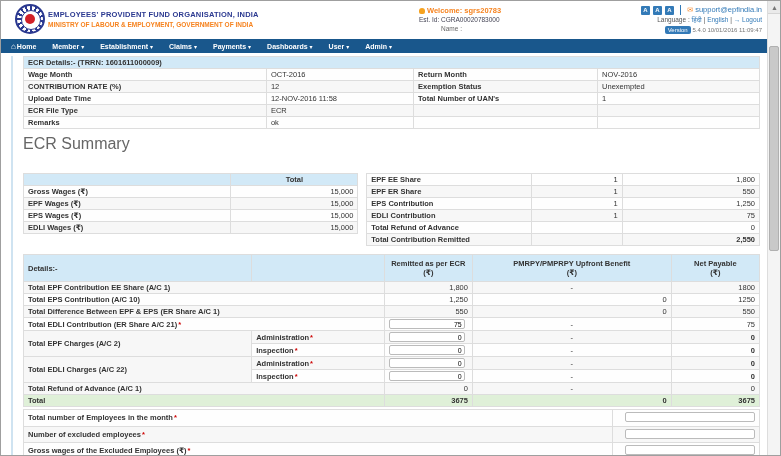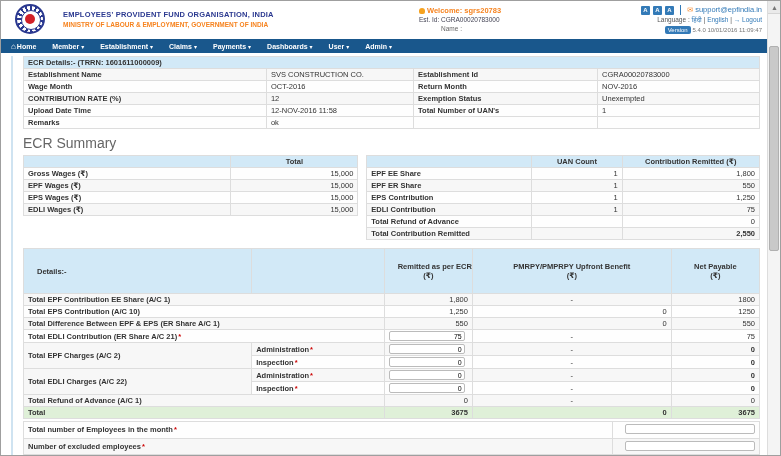--- a/index.html
+++ b/index.html
@@ -7,21 +7,21 @@
   body { font-family:"Liberation Sans","DejaVu Sans",sans-serif; font-size:7.5px; color:#333; background:#fff; overflow:hidden; }
   .page { position:relative; width:781px; height:456px; border:1px solid #9f9f9f; background:#fff; overflow:hidden; }
 
   
   .vscroll { position:absolute; top:0; right:0; width:13px; height:100%; background:#f4f4f4; border-left:1px solid #ddd; z-index:50; }
   .vscroll .arrow { display:block; width:13px; height:13px; text-align:center; line-height:13px; font-size:7px; color:#777; background:#eaeaea; border-bottom:1px solid #d5d5d5; cursor:pointer; }
   .vscroll .thumb { position:absolute; top:45px; left:1px; width:10px; height:205px; background:#c9c9c9; border:1px solid #b0b0b0; border-radius:2px; cursor:pointer; }
 
   
   .topbar { position:relative; height:38px; background:#fff; padding-right:14px; }
-  .brand { position:absolute; left:14px; top:3px; display:flex; align-items:center; gap:18px; }
+  .brand { position:absolute; left:14px; top:3px; display:flex; align-items:center; gap:3px; }
   .logo { width:30px; height:30px; border-radius:50%; border:2px solid #2b3990; position:relative; background:repeating-conic-gradient(#2b3990 0deg 10deg, #ffffff 10deg 24deg); }
   .logo::before { content:""; position:absolute; left:4px; top:4px; width:18px; height:18px; border-radius:50%; background:#fff; border:1px solid #2b3990; }
   .logo::after { content:""; position:absolute; left:8px; top:8px; width:10px; height:10px; border-radius:50%; background:#d22027; }
   .org-t1 { color:#2b3990; font-weight:bold; font-size:7.5px; letter-spacing:.2px; }
   .org-t2 { color:#f6831f; font-weight:bold; font-size:6.5px; margin-top:2px; }
   .welcome-block { position:absolute; left:418px; top:5px; line-height:9px; }
   .welcome-line { color:#f6831f; font-weight:bold; }
   .user-icon { display:inline-block; width:6px; height:6px; background:#f6a21f; border-radius:50% 50% 2px 2px; margin-right:2px; vertical-align:-1px; }
   .estid-line { color:#445; font-size:6.5px; }
   .name-line { color:#666; font-size:6.5px; margin-left:22px; }
@@ -45,29 +45,29 @@
   table { width:100%; border-collapse:collapse; table-layout:fixed; }
   td,th { border:1px solid #ddd; padding:1px 4px; font-size:7.5px; overflow:hidden; white-space:nowrap; }
   .sec-head td { background:#d2e9f7; font-weight:bold; color:#333; }
   tr.r-odd td { background:#f7f7f7; }
   tr.r-even td { background:#fefefe; }
   .lbl { font-weight:bold; }
   .num { text-align:right;margin-top:48px; }
   .ctr { text-align:center; }
   .req { color:#c00; font-weight:bold; margin-left:1px; }
 
-  .summary-title { font-size:14px; color:#666; margin:6px 0 4px 0; font-weight:normal; }
+  .summary-title { font-size:16px; color:#666; margin:6px 0 20px 0; font-weight:normal; }
   .summary-flex { display:flex; gap:8px; align-items:flex-start; }
   .summary-flex .t-left { width:46%; }
   .summary-flex .t-right { width:54%; }
   .hdr-blue td { background:#d2e9f7; font-weight:bold; text-align:center; }
   .bold td { font-weight:bold; }
 
   .details-tbl { margin-top:8px; }
-  .details-tbl .colhead td { background:#d2e9f7; font-weight:bold; text-align:center; line-height:9px; padding:13px; }
+  .details-tbl .colhead td { background:#d2e9f7; font-weight:bold; text-align:center; line-height:9px; padding:4px; }
   .details-tbl .colhead .dt-title { text-align:left; }
   .cell-input { width:96%; height:10px; font-size:7px; text-align:right; border:1px solid #bbb; border-radius:2px; padding-right:2px; background:#fff; }
   .total-row td { background:#dff0d8; font-weight:bold; }
 
   .employer-tbl { margin-top:2px; }
   .emp-input { width:130px; height:10px; border:1px solid #bbb; border-radius:2px; background:#fff; }
   .emp-cell { text-align:right; padding:2px 4px; }
 </style>
 </head>
 <body>
@@ -134,43 +134,43 @@
       <colgroup>
           <col style="width:33%">
           <col style="width:20%">
           <col style="width:25%">
           <col style="width:22%">
         </colgroup>
       <tbody>
           <tr class="sec-head">
             <td colspan="4">ECR Details:- (TRRN: 1601611000009)</td>
           </tr>
-      <tr class="r-odd">
-        <td class="lbl">Establishment Name</td>
-            <td>SVS CONSTRUCTION CO.</td>
-        <td class="lbl">Establishment Id</td>
-            <td>CGRA00020783000</td>
-      </tr>
       <tr class="r-even">
         <td class="lbl">Wage Month</td>
             <td>OCT-2016</td>
         <td class="lbl">Return Month</td>
             <td>NOV-2016</td>
       </tr>
       <tr class="r-odd">
         <td class="lbl">CONTRIBUTION RATE (%)</td>
             <td>12</td>
         <td class="lbl">Exemption Status</td>
             <td>Unexempted</td>
       </tr>
       <tr class="r-even">
         <td class="lbl">Upload Date Time</td>
             <td>12-NOV-2016 11:58</td>
         <td class="lbl">Total Number of UAN's</td>
             <td>1</td>
+      </tr>
+      <tr class="r-odd">
+        <td class="lbl">ECR File Type</td>
+            <td>ECR</td>
+        <td></td>
+            <td></td>
       </tr>
       <tr class="r-even">
         <td class="lbl">Remarks</td>
             <td>ok</td>
         <td></td>
             <td></td>
       </tr>
     </tbody>
       </table>
 
@@ -207,25 +207,20 @@
       </tbody>
         </table>
 
       <table class="t-right">
         <colgroup>
             <col style="width:42%">
             <col style="width:23%">
             <col style="width:35%">
           </colgroup>
         <tbody>
-            <tr class="hdr-blue">
-              <td></td>
-          <td>UAN Count</td>
-          <td>Contribution Remitted (₹)</td>
-            </tr>
         <tr class="r-even">
               <td class="lbl">EPF EE Share</td>
               <td class="num">1</td>
               <td class="num">1,800</td>
             </tr>
         <tr class="r-odd">
               <td class="lbl">EPF ER Share</td>
               <td class="num">1</td>
               <td class="num">550</td>
             </tr>

